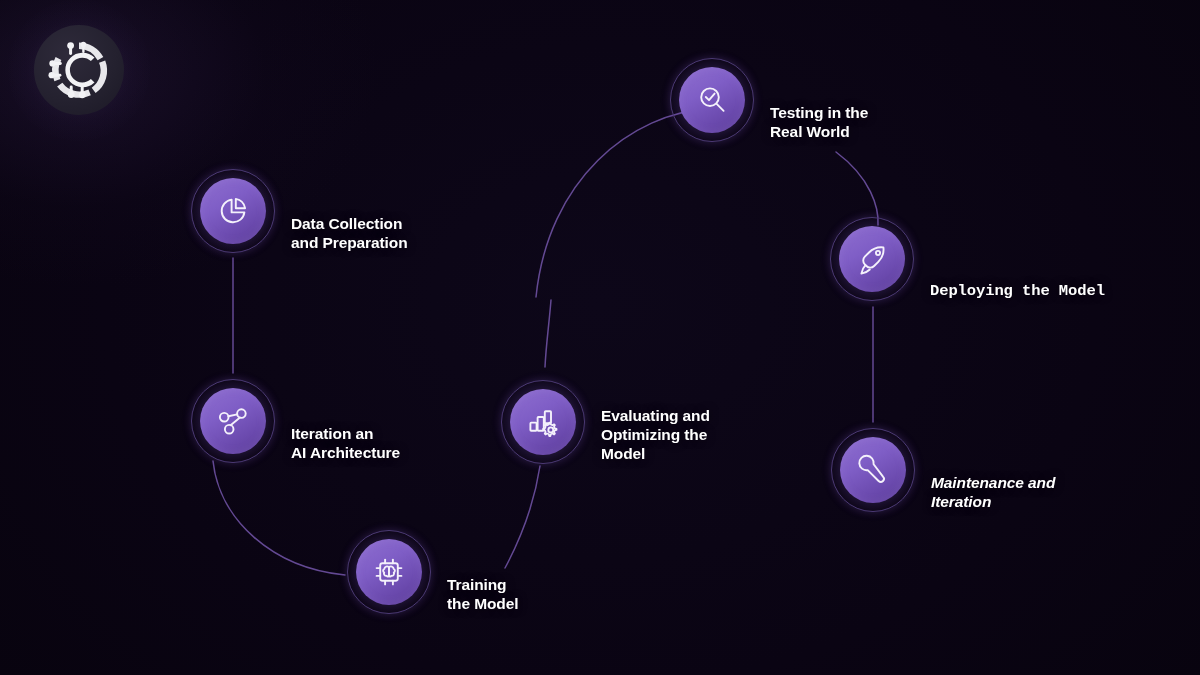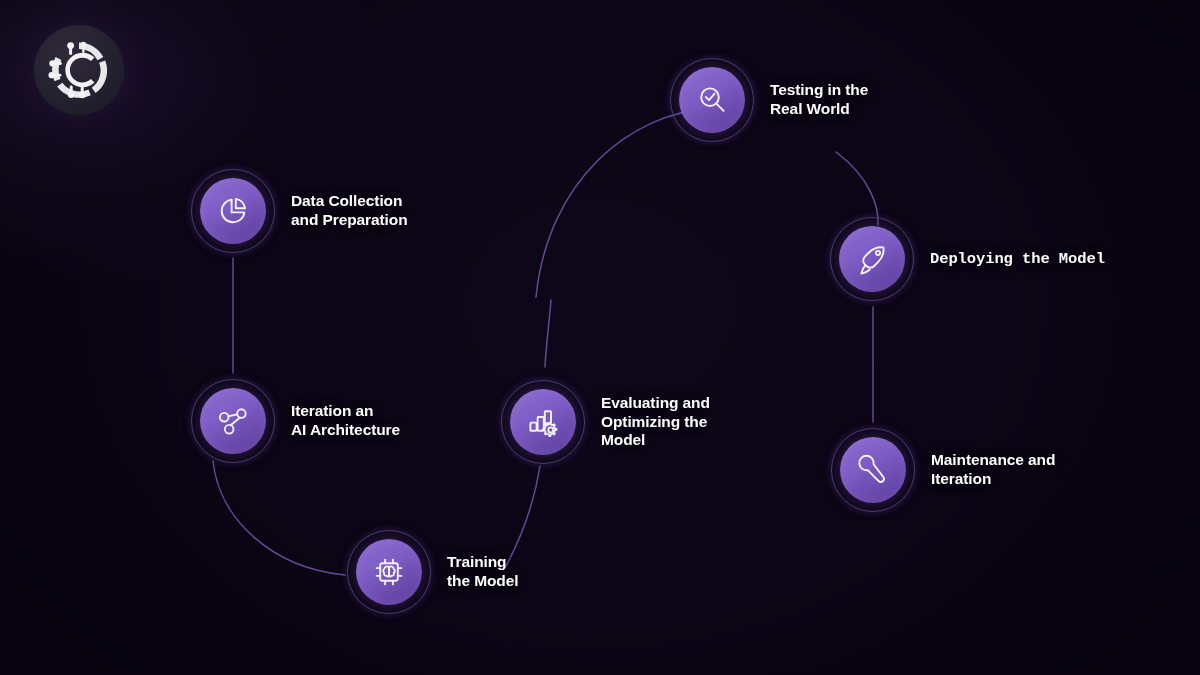--- a/index.html
+++ b/index.html
@@ -56,21 +56,21 @@
     stroke: #6b4f9e;
     stroke-width: 1.5;
     stroke-linecap: round;
     opacity: 0.92;
   }
 
   
   .node {
     position: absolute;
     display: flex;
-    align-items: center;
+    align-items: flex-end;
   }
   .node-circle {
     position: relative;
     width: 84px;
     height: 84px;
     flex: 0 0 84px;
   }
   .ring-outer {
     position: absolute;
     left: 0; top: 0;
@@ -262,21 +262,21 @@
             <path d="M30.4 7.4 c-5.4-0.7-10.6 1.3-14.4 5.1 l-4.2 4.2 c-2.1 2.1-2.1 5.6 0 7.7 l1.6 1.6 c2.1 2.1 5.6 2.1 7.7 0 l4.2-4.2 c3.8-3.8 5.8-9.0 5.1-14.4 Z"></path>
             <circle cx="25.0" cy="13.0" r="2.1"></circle>
             <path d="M12.5 25.2 c-2.2 2.2-3.6 5.6-4.1 8.4 c2.8-0.5 6.2-1.9 8.4-4.1"></path>
           </g>
         </svg>
       </div>
     </div>
     <div class="node-label">Deploying the Model</div>
   </div>
 
-  <div class="node" style="left:831px; top:428px;">
+  <div class="node" style="left:831px; top:428px;font-style:italic;">
     <div class="node-circle">
       <div class="ring-outer"></div>
       <div class="disc">
         <svg width="38" height="38" viewBox="0 0 38 38">
           <g class="icon-stroke">
             <path d="M19.6 13.2 a7.2 7.2 0 1 0 -5.9 5.9 l0 0 l10.9 10.9 a3.1 3.1 0 0 0 4.4-4.4 Z"></path>
           </g>
         </svg>
       </div>
     </div>

